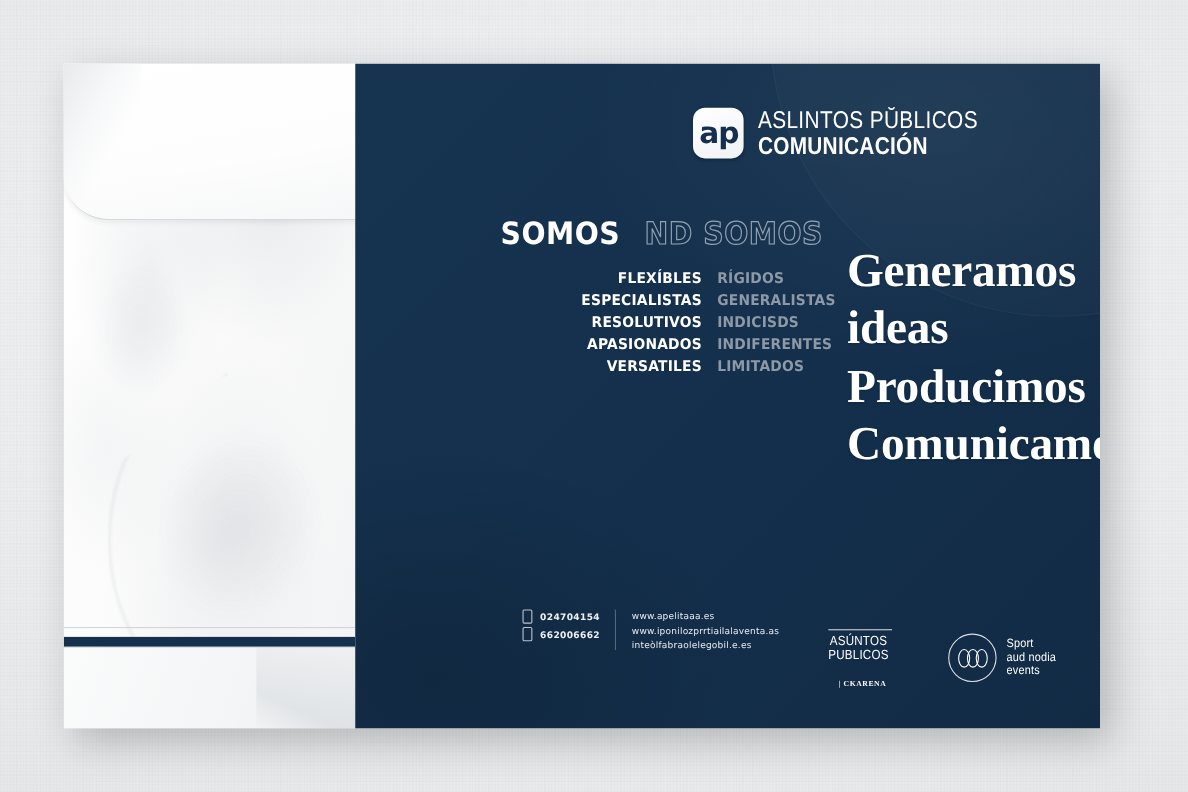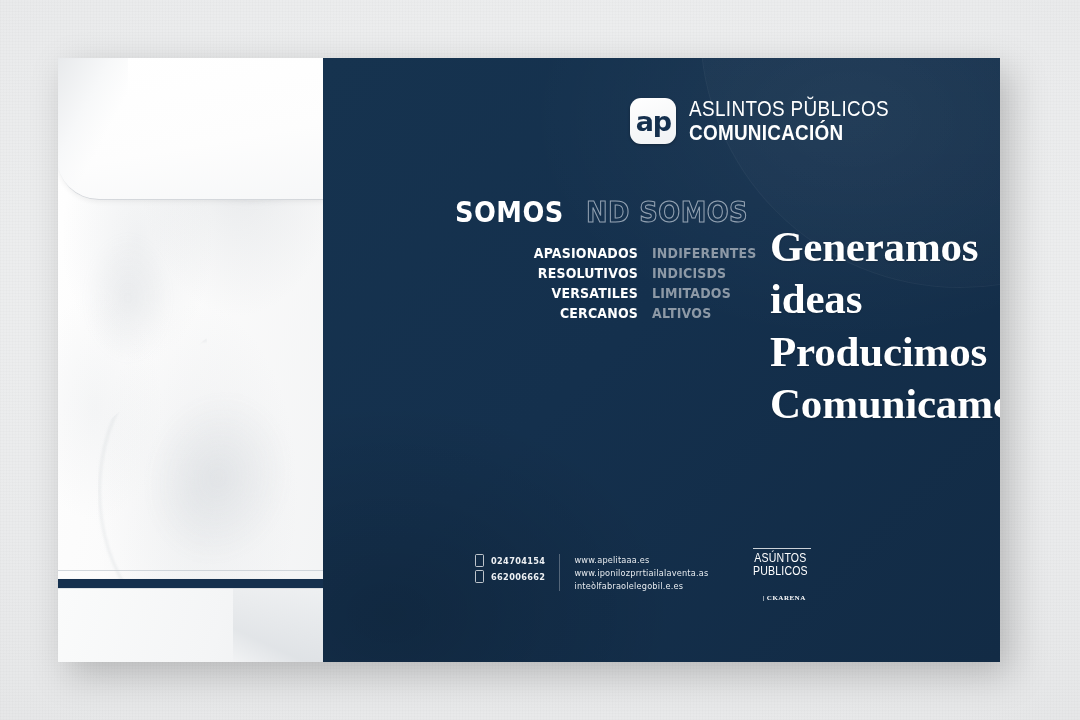--- a/index.html
+++ b/index.html
@@ -203,21 +203,21 @@
   }
   .contact-col-web{display:flex;flex-direction:column;gap:3px;padding-top:1px;}
   .web-txt{
     font-family:"DejaVu Sans", sans-serif;
     font-size:8.2px;font-weight:400;color:#e7ebef;letter-spacing:.2px;
     white-space:nowrap;
   }
 
   
   .logos{
-    position:absolute;left:430px;top:488px;width:320px;height:60px;
+    position:absolute;left:430px;top:512px;width:320px;height:60px;
   }
   .logo-ap{position:absolute;left:0;top:2px;text-align:center;}
   .logo-ap .rule{height:1px;background:rgba(255,255,255,.78);margin-bottom:3px;width:58px;}
   .logo-ap .l1,.logo-ap .l2{
     font-family:"Liberation Sans Narrow","Liberation Sans",sans-serif;
     font-size:12px;font-weight:400;color:#fff;letter-spacing:.2px;line-height:1.08;
     transform:scaleX(.88);transform-origin:left center;
   }
   .logo-ap .l3{
     font-family:Liberation Serif, serif;
@@ -287,34 +287,38 @@
       </div>
     </div>
 
     <div class="somos-block">
       <div class="somos-head">
         <div class="somos-yes">SOMOS</div>
         <div class="somos-no">ND SOMOS</div>
       </div>
 
       <div class="pair">
+        <div class="yes">FLEXÍBLES</div>
+        <div class="no">RÍGIDOS</div>
+      </div>
+      <div class="pair">
+        <div class="yes">ESPECIALISTAS</div>
+        <div class="no">GENERALISTAS</div>
+      </div>
+      <div class="pair">
+        <div class="yes">RESOLUTIVOS</div>
+        <div class="no">INDICISDS</div>
+      </div>
+      <div class="pair">
         <div class="yes">APASIONADOS</div>
         <div class="no">INDIFERENTES</div>
       </div>
       <div class="pair">
-        <div class="yes">RESOLUTIVOS</div>
-        <div class="no">INDICISDS</div>
-      </div>
-      <div class="pair">
         <div class="yes">VERSATILES</div>
         <div class="no">LIMITADOS</div>
-      </div>
-      <div class="pair">
-        <div class="yes">CERCANOS</div>
-        <div class="no">ALTIVOS</div>
       </div>
     </div>
 
     <div class="headline">
       <div>Generamos</div>
       <div>ideas</div>
       <div>Producimos</div>
       <div>Comunicamos</div>
     </div>
 
@@ -338,20 +342,32 @@
 
     <div class="logos">
 
       <div class="logo-ap">
         <div class="rule"></div>
         <div class="l1">ASÚNTOS</div>
         <div class="l2">PUBLICOS</div>
         <div class="l3">| CKARENA</div>
       </div>
 
+      <div class="logo-sport">
+        <div class="sport-mark">
+          <i></i>
+            <i></i>
+            <i></i>
+        </div>
+        <div class="sport-txt">
+          <div>Sport</div>
+          <div>aud nodia</div>
+          <div>events</div>
+        </div>
+      </div>
 
       <div class="logo-fir">
 
         <div class="fir-txt">LE FIRIESUA</div>
         <div class="fir-txt">DE SOKIERA</div>
       </div>
 
     </div>
   </div>
 </div>

